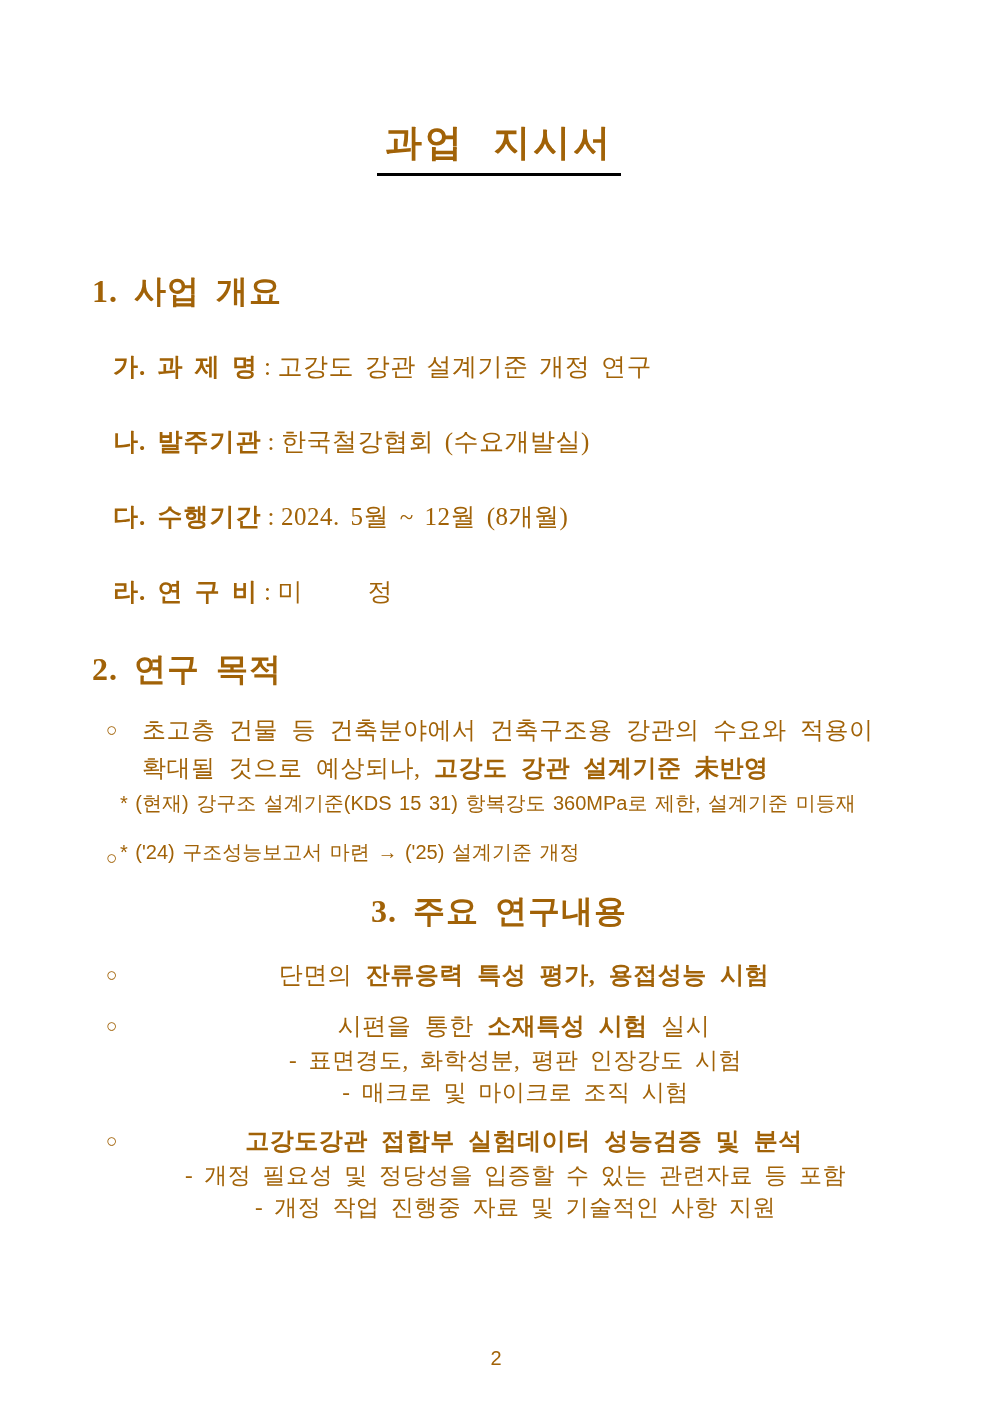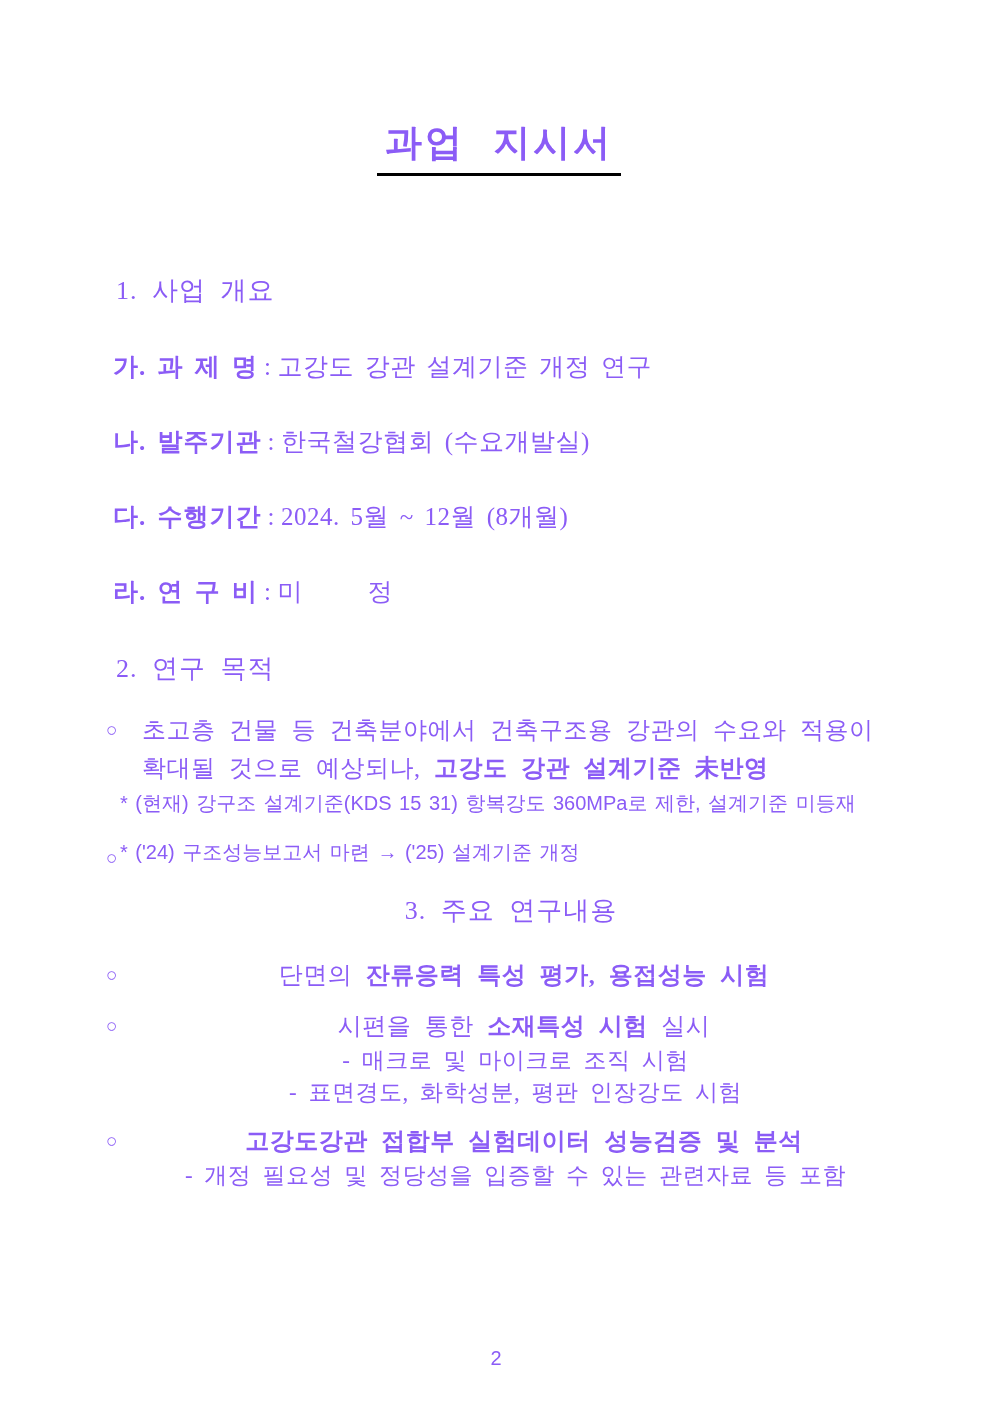--- a/index.html
+++ b/index.html
@@ -2,42 +2,41 @@
 <html><head>
 <meta charset="utf-8">
 <style>
   * { margin: 0; padding: 0; box-sizing: border-box; }
   html, body { background: #ffffff; }
   .page {
     position: relative;
     width: 992px;
     height: 1403px;
     background: #ffffff;
-    color: #8b5cf6;
+    color: #a16207;
     font-family: "Liberation Serif", "DejaVu Serif", serif;
     padding: 118px 86px 0 92px;
     overflow: hidden;
   }
   .title-wrap { text-align: center; }
   .doc-title {
     display: inline-block;
     font-size: 37px;
     font-weight: 700;
     letter-spacing: 3px;
     word-spacing: 16px;
     border-bottom: 3px solid #000;
     padding: 0 8px 5px 8px;
   }
   .sec-heading {
-    font-size: 26px;
-    font-weight: 400;
+    font-size: 32px;
+    font-weight: 700;
     letter-spacing: 1px;
     word-spacing: 7px;
     line-height: 34px;
-    margin-left: 24px;
   }
   .sec-1 { margin-top: 98px; }
   .sec-2 { margin-top: 44px; }
   .sec-3 { margin-top: 28px; text-align: center; }
   .item-line {
     margin: 42px 0 0 21px;
     font-size: 25px;
     line-height: 33px;
     letter-spacing: 0.5px;
     word-spacing: 4px;
@@ -123,24 +122,25 @@
       </section>
       <section class="doc-section sec-3">
         <h2 class="sec-heading">3. 주요 연구내용</h2>
         <div class="bullet">
           <span class="bullet-marker">○</span>
           <p class="bullet-text"><span class="seg">단면의 </span><span class="seg bold">잔류응력 특성 평가, 용접성능 시험</span></p>
         </div>
         <div class="bullet">
           <span class="bullet-marker">○</span>
           <p class="bullet-text"><span class="seg">시편을 통한 </span><span class="seg bold">소재특성 시험</span><span class="seg"> 실시</span></p>
+          <div class="subitem">- 표면경도, 화학성분, 평판 인장강도 시험</div>
           <div class="subitem">- 매크로 및 마이크로 조직 시험</div>
-          <div class="subitem">- 표면경도, 화학성분, 평판 인장강도 시험</div>
         </div>
         <div class="bullet">
           <span class="bullet-marker">○</span>
           <p class="bullet-text"><span class="seg bold">고강도강관 접합부 실험데이터 성능검증 및 분석</span></p>
           <div class="subitem">- 개정 필요성 및 정당성을 입증할 수 있는 관련자료 등 포함</div>
+          <div class="subitem">- 개정 작업 진행중 자료 및 기술적인 사항 지원</div>
         </div>
       </section>
     </div>
   <div class="page-number">2</div>
 </div>
 
 </body></html>

